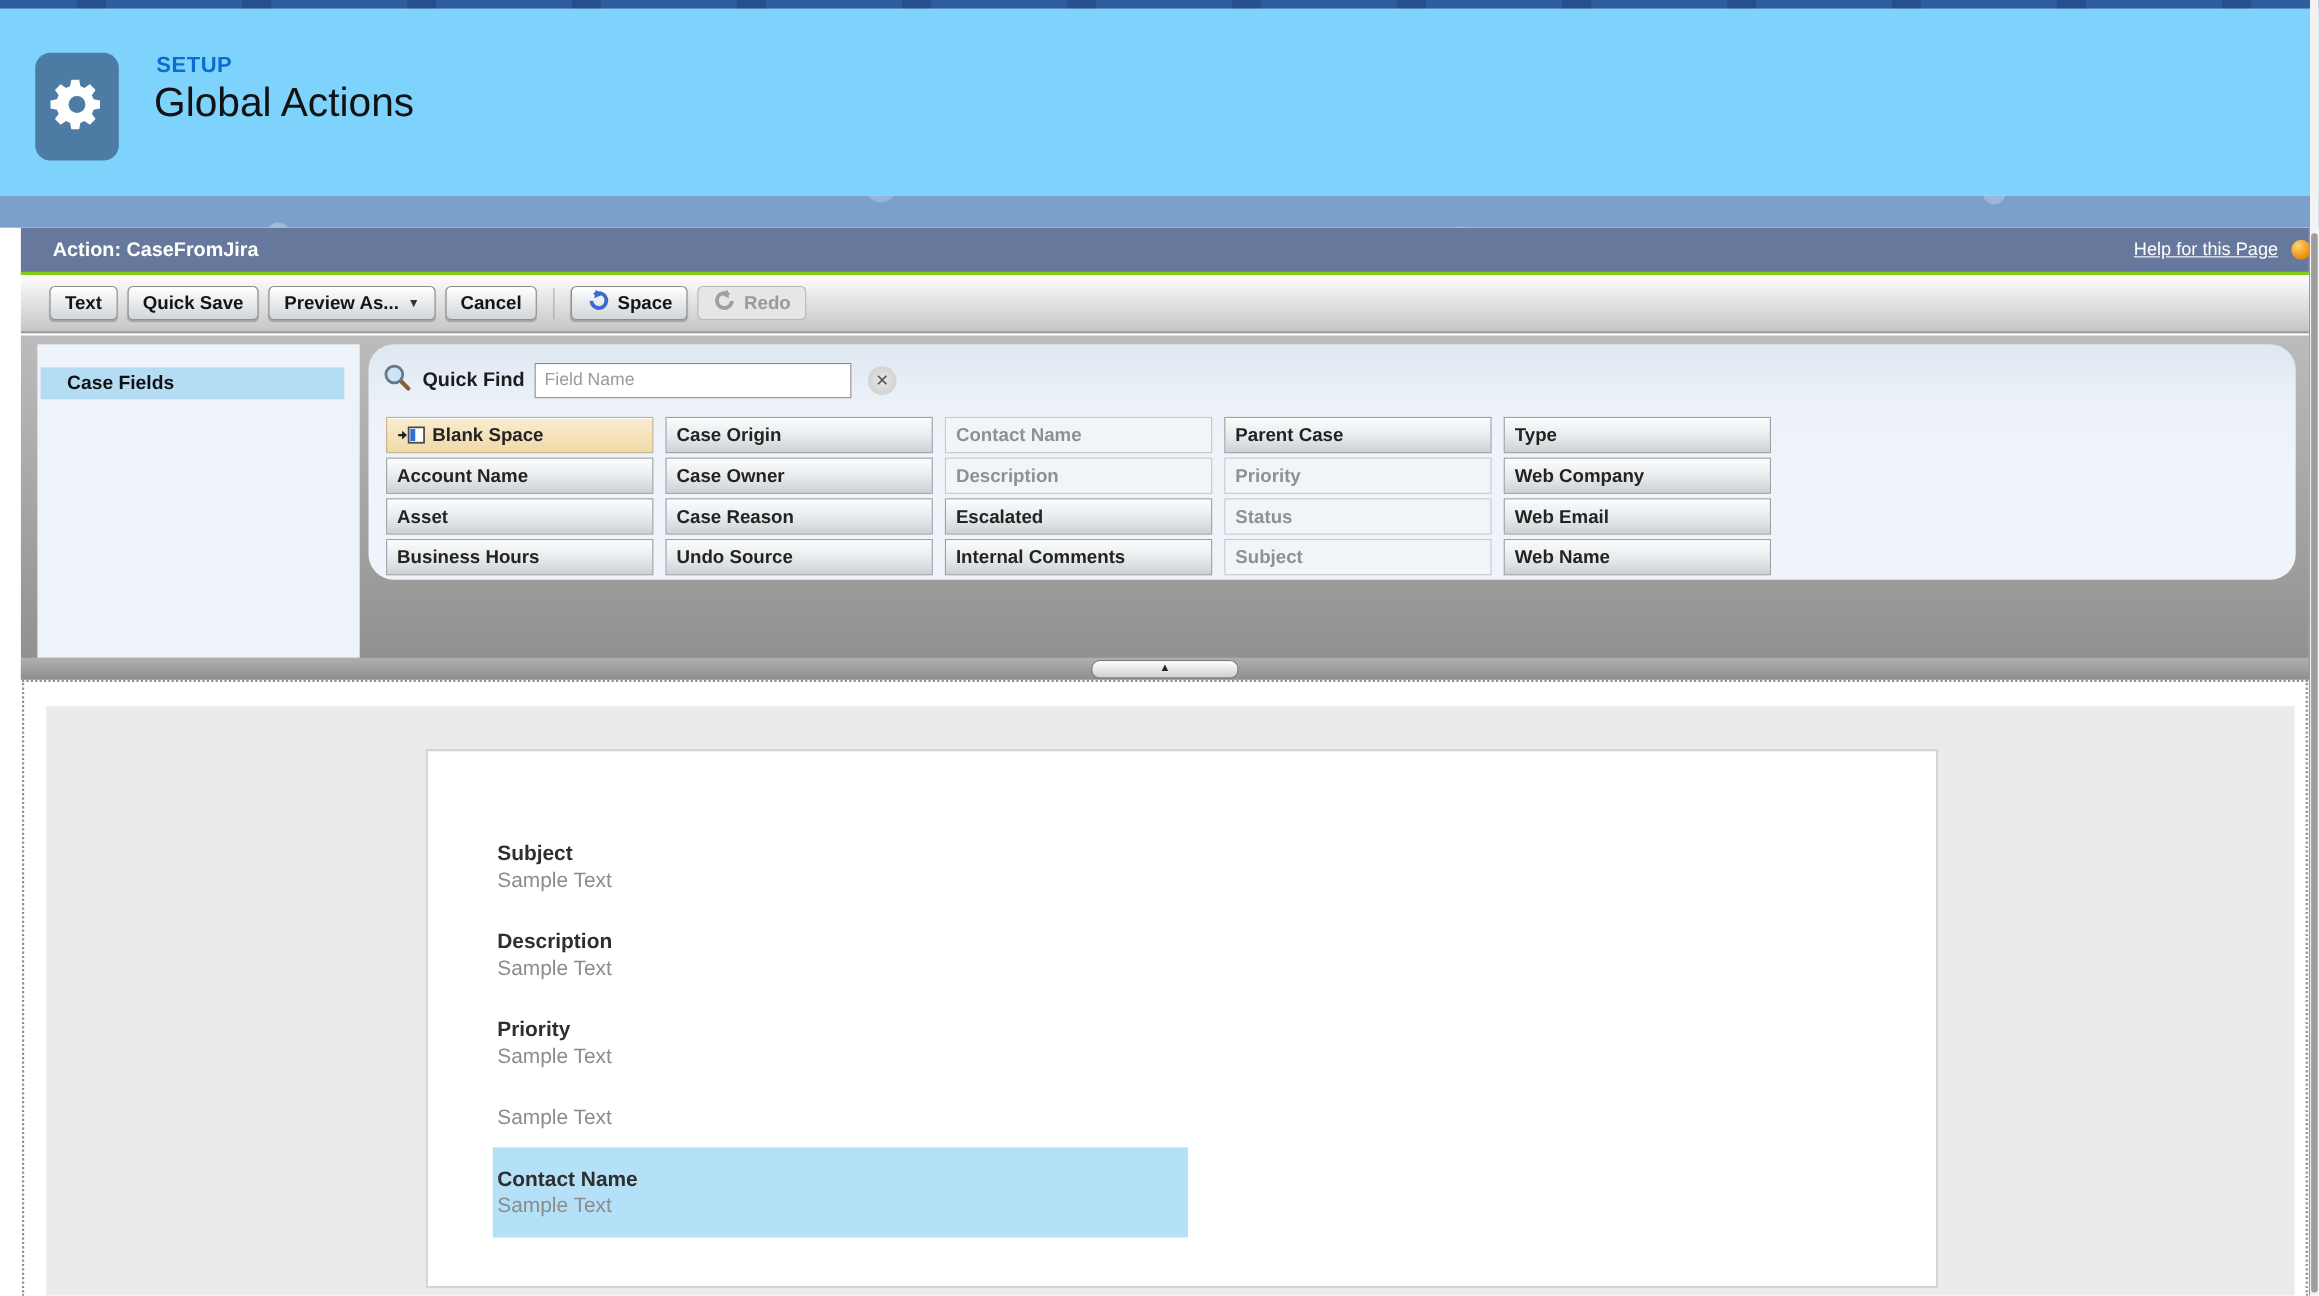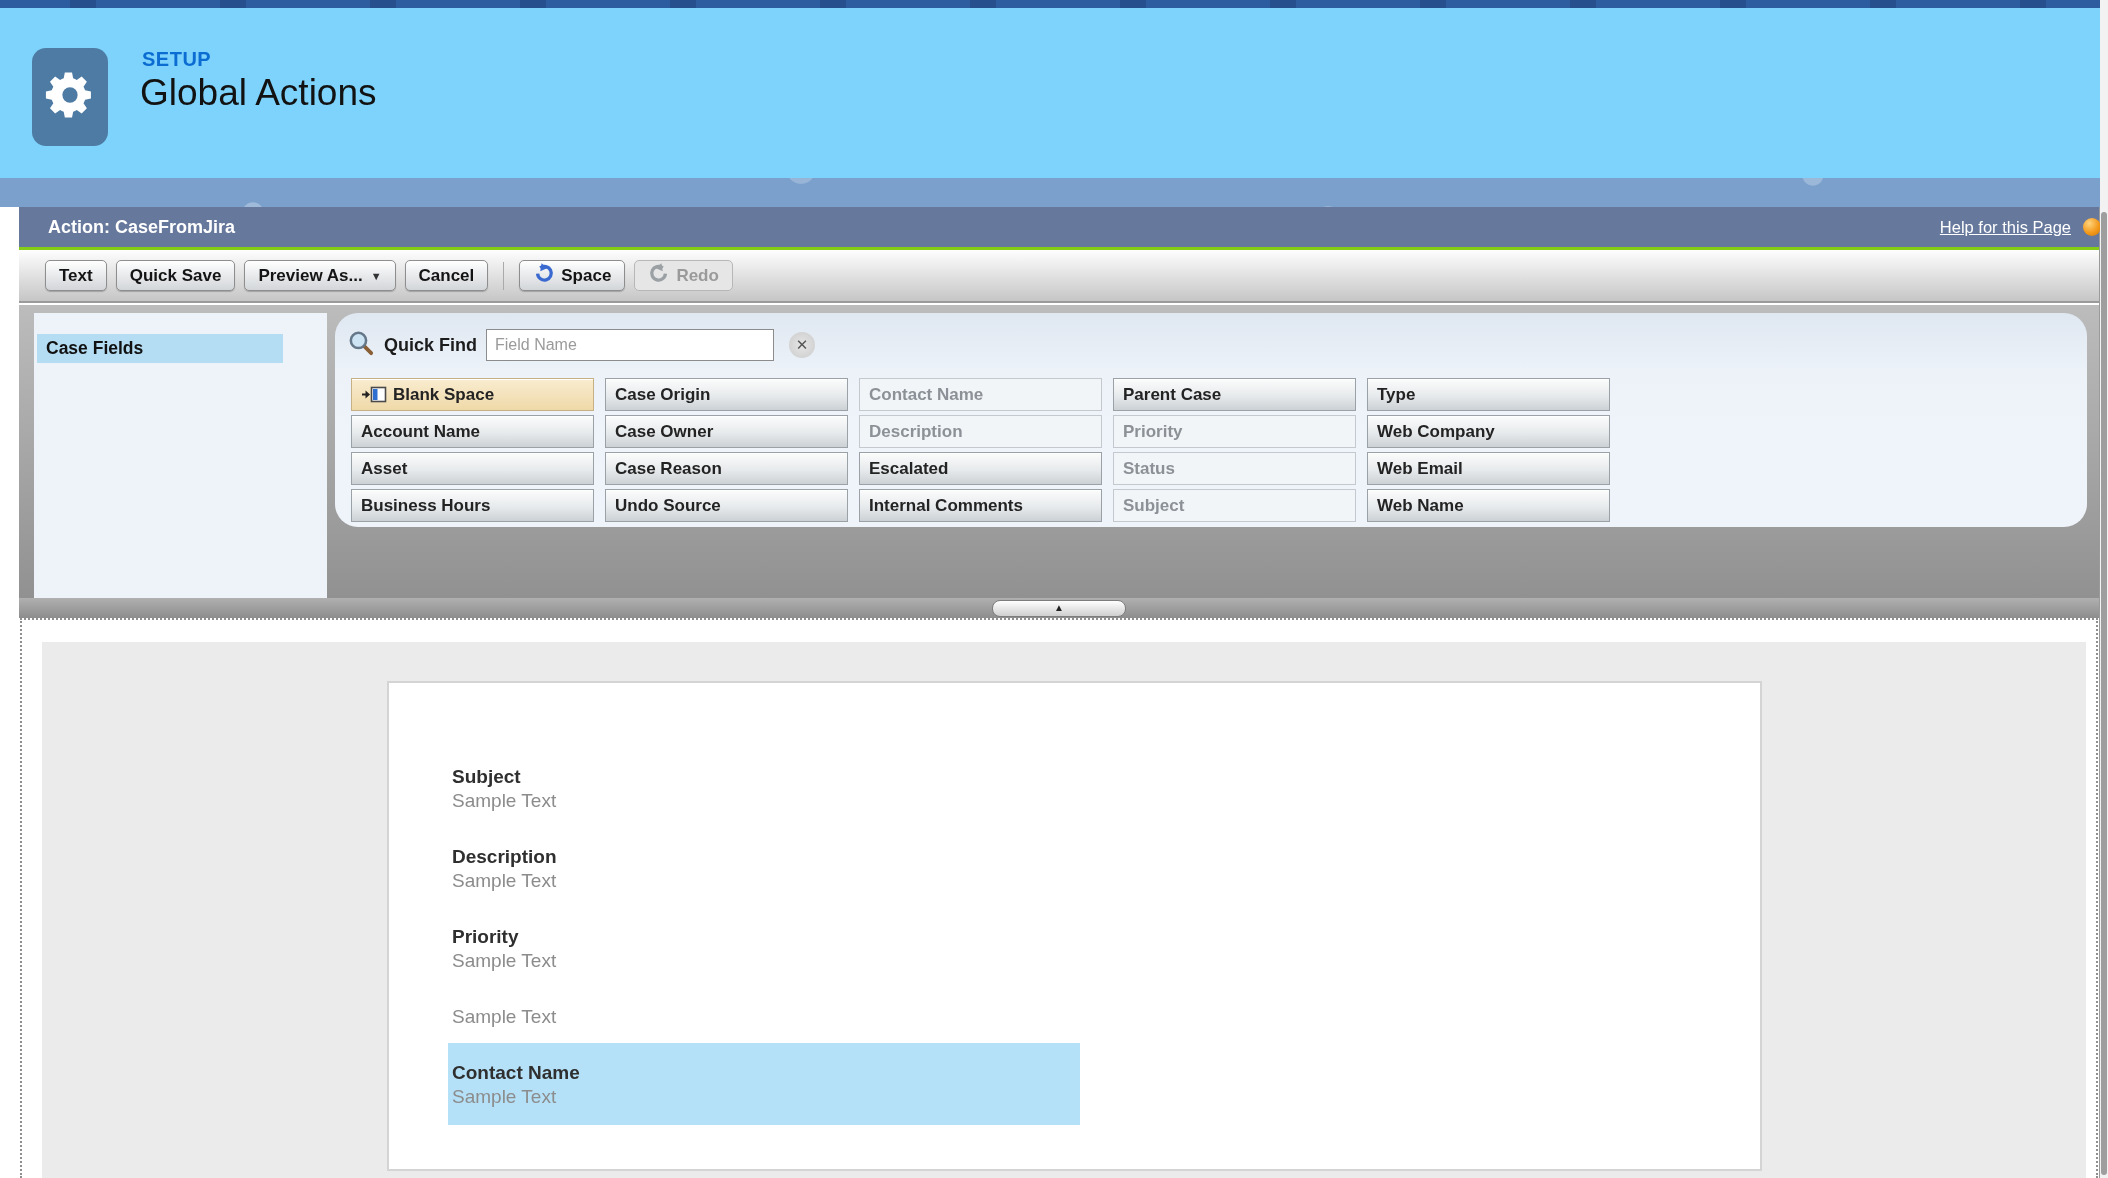--- a/index.html
+++ b/index.html
@@ -38,21 +38,21 @@
   .tb-btn{display:inline-flex;align-items:center;gap:6px;height:31px;padding:0 13px;
     border:1px solid #8e8e8e;border-radius:5px;background:linear-gradient(#ffffff,#e6e8ea 55%,#d3d6d9);
     font-size:17px;font-weight:bold;color:#141414;box-shadow:0 1px 1px rgba(0,0,0,.22);cursor:pointer;}
   .tb-btn .dd{font-size:11px;margin-left:2px;color:#333;}
   .tb-btn.disabled{background:#e6e6e6;color:#9a9a9a;border-color:#b7b7b7;box-shadow:none;cursor:default;}
   .tb-sep{width:1px;height:28px;background:#aaaaaa;margin:0 6px;}
   
   .frame{position:absolute;left:0;top:98px;right:0;height:313px;box-sizing:border-box;
     background:linear-gradient(#bcbcbc,#8e8e8e);padding:8px 12px 0 15px;display:flex;gap:8px;}
   .sidebar{width:293px;height:285px;background:#edf3f8;}
-  .sidebar-item{margin:21px 0 0 3px;width:228px;padding:4px 9px;background:#b4ddf4;
+  .sidebar-item{margin:21px 0 0 3px;width:228px;padding:4px 24px;background:#b4ddf4;
     font-size:17.5px;font-weight:bold;color:#111;cursor:pointer;}
   .pal-panel{flex:1;height:214px;background:linear-gradient(180deg,#dfe7f1 0px,#ecf2f8 58px,#eff4fa 120px);overflow:hidden;border-radius:23px;}
   .qf-row{display:flex;align-items:center;padding:16px 0 0 12px;gap:9px;}
   .qf-label{font-size:18px;font-weight:bold;color:#1c1c1c;}
   .qf-input{width:288px;height:32px;box-sizing:border-box;border:1px solid #8c8c8c;background:#fff;
     font-family:inherit;font-size:16px;color:#333;padding:0 8px;}
   .qf-input::placeholder{color:#9a9a9a;}
   .qf-clear{width:26px;height:26px;border-radius:50%;background:radial-gradient(#e6e6e6,#cbcbcb);
     display:flex;align-items:center;justify-content:center;font-size:15px;font-weight:bold;color:#555;
     margin-left:6px;cursor:pointer;}

